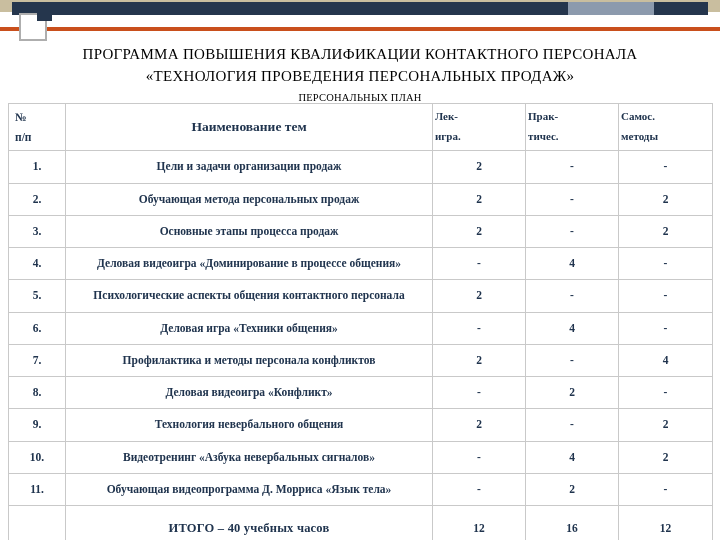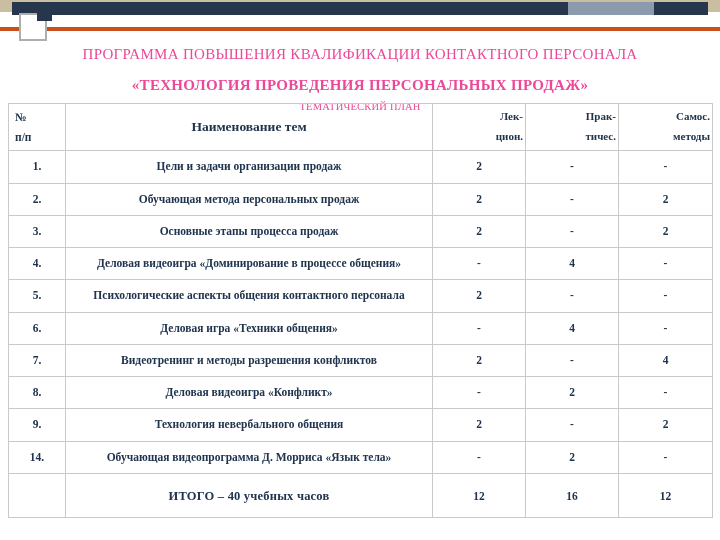--- a/index.html
+++ b/index.html
@@ -9,35 +9,35 @@
     font-family:"Liberation Serif","DejaVu Serif",serif;
   }
   .slide{position:absolute;inset:0;}
   .top-edge{position:absolute;top:0;left:0;width:720px;height:12px;background:#C9BE9F;}
   .top-band{position:absolute;top:2px;left:12px;right:12px;height:13px;background:#25364D;}
   .top-band-light{position:absolute;top:0;left:556px;width:86px;height:13px;background:#8C9AAD;}
   .accent-line{position:absolute;top:27px;left:0;width:720px;height:4px;background:#C94F1C;}
   .deco-outline{position:absolute;top:13px;left:19px;width:24px;height:24px;background:#ffffff;border:2px solid #AEAEAE;}
   .deco-solid{position:absolute;top:6px;left:37px;width:15px;height:15px;background:#25364D;}
 
-  .title-block{position:absolute;top:46px;left:30px;right:30px;text-align:center;color:#ec4899;}
+  .title-block{position:absolute;top:46px;left:30px;right:30px;text-align:center;color:#000000;}
   .title-line1{font-size:15px;letter-spacing:0.3px;font-weight:normal;}
-  .title-line2{font-size:15px;font-weight:bold;margin-top:14px;letter-spacing:0.3px;}
+  .title-line2{font-size:15px;font-weight:normal;margin-top:5px;letter-spacing:0.3px;}
   .subtitle{font-size:10.5px;margin-top:7px;font-weight:normal;letter-spacing:0.2px;}
 
   table.plan-table{
     position:absolute;top:103px;left:8px;width:704px;
     border-collapse:collapse;table-layout:fixed;
     color:#20344E;
   }
   .plan-table th,.plan-table td{border:1px solid #C9C9C9;}
   .plan-table th{font-weight:bold;vertical-align:middle;}
   .h-num{font-size:11.5px;text-align:left;padding:3px 2px 3px 6px;line-height:1.75;}
   .h-name{font-size:13.5px;padding:3px 4px;}
-  .h-small{font-size:11px;text-align:right;padding:3px 2px;line-height:1.8;}
+  .h-small{font-size:11px;text-align:left;padding:3px 2px;line-height:1.8;}
 
   .plan-table tbody td{
     font-size:11.5px;font-weight:bold;text-align:center;vertical-align:middle;
     padding:7px 4px;line-height:1.5;
   }
   .plan-table tbody td.cell-name{padding:7px 22px;}
   .plan-table tr.total-row td{padding:13px 4px 11px;}
   .plan-table tr.total-row td.cell-name{font-size:12.5px;letter-spacing:0.2px;}
 </style>
 </head>
@@ -48,41 +48,41 @@
   <div class="top-band">
     <div class="top-band-light"></div>
   </div>
   <div class="accent-line"></div>
   <div class="deco-outline"></div>
   <div class="deco-solid"></div>
 
   <div class="title-block">
     <div class="title-line1">ПРОГРАММА ПОВЫШЕНИЯ КВАЛИФИКАЦИИ КОНТАКТНОГО ПЕРСОНАЛА</div>
     <div class="title-line2">«ТЕХНОЛОГИЯ ПРОВЕДЕНИЯ ПЕРСОНАЛЬНЫХ ПРОДАЖ»</div>
-    <div class="subtitle">ТЕМАТИЧЕСКИЙ ПЛАН</div>
+    <div class="subtitle">ПЕРСОНАЛЬНЫХ ПЛАН</div>
   </div>
 
   <table class="plan-table">
     <colgroup>
       <col style="width:57px">
       <col style="width:367px">
       <col style="width:93px">
       <col style="width:93px">
       <col style="width:94px">
     </colgroup>
     <thead>
       <tr>
         <th class="h-num">
           <div>№</div>
           <div>п/п</div>
         </th>
         <th class="h-name">Наименование тем</th>
         <th class="h-small">
           <div>Лек-</div>
-          <div>цион.</div>
+          <div>игра.</div>
         </th>
         <th class="h-small">
           <div>Прак-</div>
           <div>тичес.</div>
         </th>
         <th class="h-small">
           <div>Самос.</div>
           <div>методы</div>
         </th>
       </tr>
@@ -125,41 +125,48 @@
         </tr>
         <tr>
           <td class="cell-num">6.</td>
           <td class="cell-name">Деловая игра «Техники общения»</td>
           <td class="cell-lecture">-</td>
           <td class="cell-practice">4</td>
           <td class="cell-self">-</td>
         </tr>
         <tr>
           <td class="cell-num">7.</td>
-          <td class="cell-name">Видеотренинг и методы разрешения конфликтов</td>
+          <td class="cell-name">Профилактика и методы персонала конфликтов</td>
           <td class="cell-lecture">2</td>
           <td class="cell-practice">-</td>
           <td class="cell-self">4</td>
         </tr>
         <tr>
           <td class="cell-num">8.</td>
           <td class="cell-name">Деловая видеоигра «Конфликт»</td>
           <td class="cell-lecture">-</td>
           <td class="cell-practice">2</td>
           <td class="cell-self">-</td>
         </tr>
         <tr>
           <td class="cell-num">9.</td>
           <td class="cell-name">Технология невербального общения</td>
           <td class="cell-lecture">2</td>
           <td class="cell-practice">-</td>
           <td class="cell-self">2</td>
         </tr>
         <tr>
-          <td class="cell-num">14.</td>
+          <td class="cell-num">10.</td>
+          <td class="cell-name">Видеотренинг «Азбука невербальных сигналов»</td>
+          <td class="cell-lecture">-</td>
+          <td class="cell-practice">4</td>
+          <td class="cell-self">2</td>
+        </tr>
+        <tr>
+          <td class="cell-num">11.</td>
           <td class="cell-name">Обучающая видеопрограмма Д. Морриса «Язык тела»</td>
           <td class="cell-lecture">-</td>
           <td class="cell-practice">2</td>
           <td class="cell-self">-</td>
         </tr>
         <tr class="total-row">
           <td class="cell-num"></td>
           <td class="cell-name">ИТОГО – 40 учебных часов</td>
           <td class="cell-lecture">12</td>
           <td class="cell-practice">16</td>

